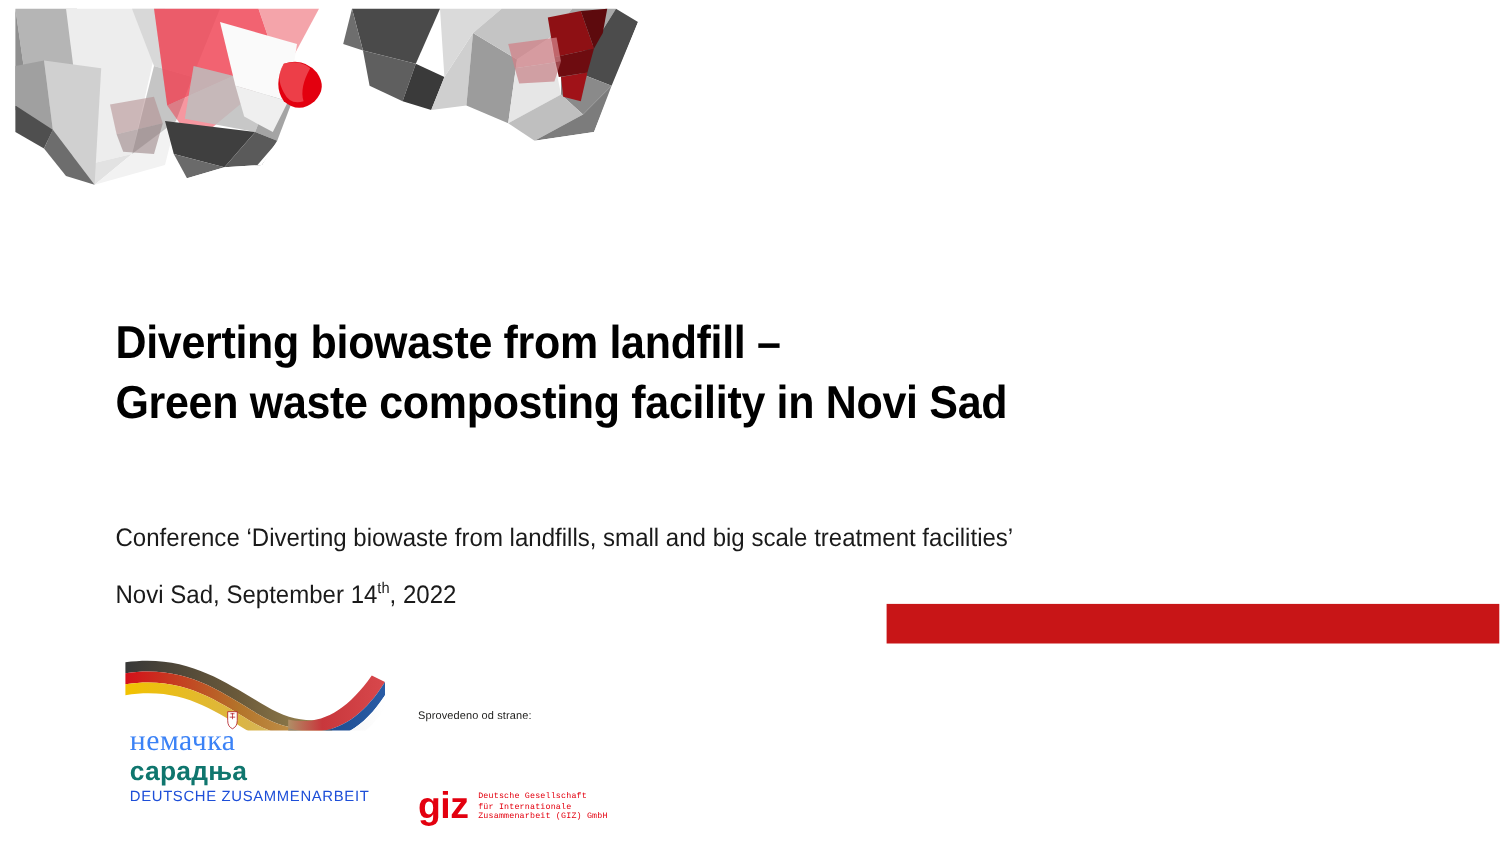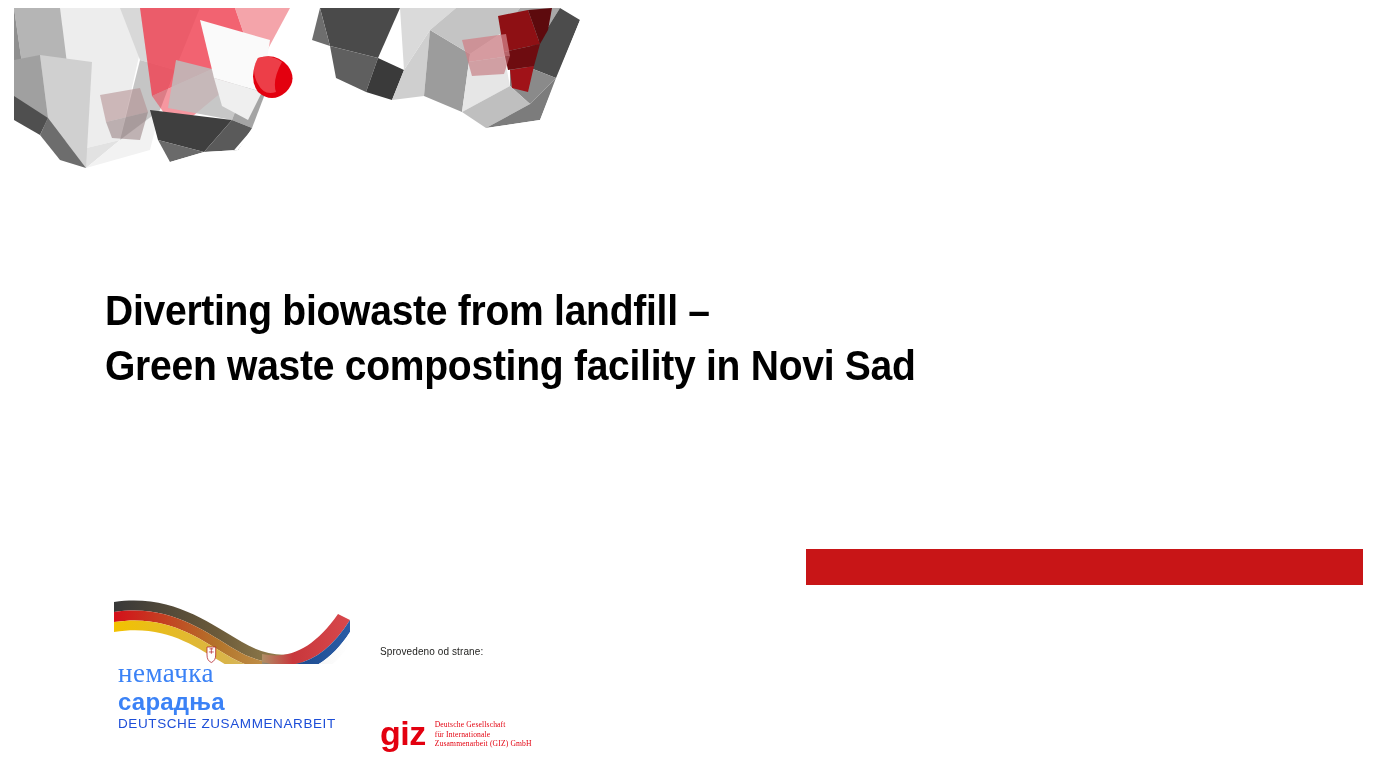--- a/index.html
+++ b/index.html
@@ -108,21 +108,21 @@
     font-size: 27px;
     line-height: 30px;
     color: #3b82f6;
     letter-spacing: 0.5px;
   }
   #coop-line2 {
     font-family: "Liberation Sans", sans-serif;
     font-weight: bold;
     font-size: 24px;
     line-height: 27px;
-    color: #3b82f6;
+    color: #0f766e;
     letter-spacing: 0.2px;
   }
   #coop-line3 {
     font-family: "Liberation Sans", sans-serif;
     font-size: 13.5px;
     line-height: 18px;
     color: #1d4ed8;
     letter-spacing: 0.6px;
   }
 
@@ -154,21 +154,21 @@
     font-weight: bold;
     font-size: 34px;
     line-height: 34px;
     color: #e3000f;
     letter-spacing: -0.5px;
     position: relative;
   }
   #giz-claim {
     margin-left: 9px;
     margin-top: 4px;
-    font-family: Liberation Serif, serif;
+    font-family: Liberation Mono, monospace;
     font-size: 7.6px;
     line-height: 9.6px;
     color: #e3000f;
     letter-spacing: 0.15px;
     white-space: nowrap;
   }
 </style>
 </head>
 <body>
 
@@ -233,20 +233,24 @@
       <polygon points="486,128 540,120 580,20 600,20 600,178 470,178" fill="#ffffff"></polygon>
       <polygon points="262,92 320,8 320,0 600,0 600,8 330,8 290,66" fill="#ffffff" opacity="0"></polygon>
     </g>
   </svg>
 
   <div id="title-block">
     <div class="title-line">Diverting biowaste from landfill –</div>
     <div class="title-line">Green waste composting facility in Novi Sad</div>
   </div>
 
+  <div id="subtitle-block">
+    <div class="subtitle-line">Conference ‘Diverting biowaste from landfills, small and big scale treatment facilities’</div>
+    <div class="subtitle-line" id="subtitle-date"><span>Novi Sad, September 14</span><sup>th</sup><span>, 2022</span></div>
+  </div>
 
   <div id="red-bar"></div>
 
   <div id="coop-logo">
     <svg id="coop-ribbon" viewBox="0 0 240 72" preserveAspectRatio="none">
       <defs>
         <linearGradient id="gBlack" x1="0" y1="0" x2="1" y2="0">
           <stop offset="0%" stop-color="#383838"></stop>
           <stop offset="55%" stop-color="#6b5a3a"></stop>
           <stop offset="100%" stop-color="#a08a52"></stop>

